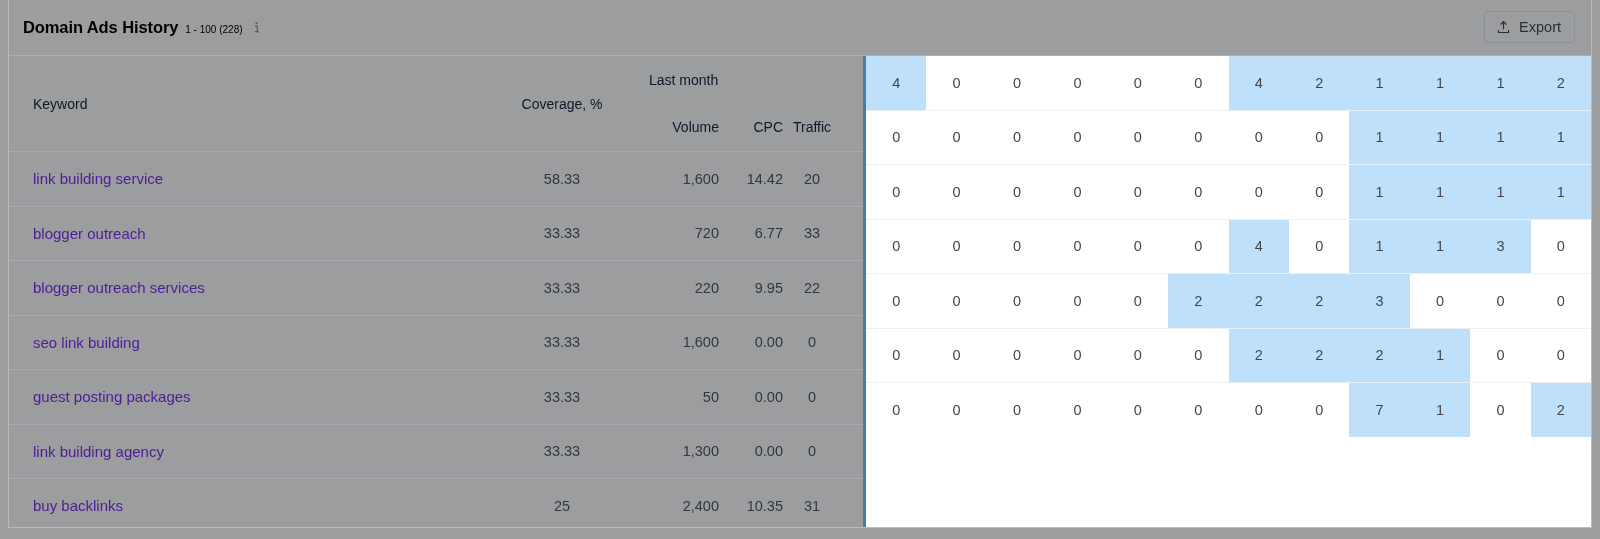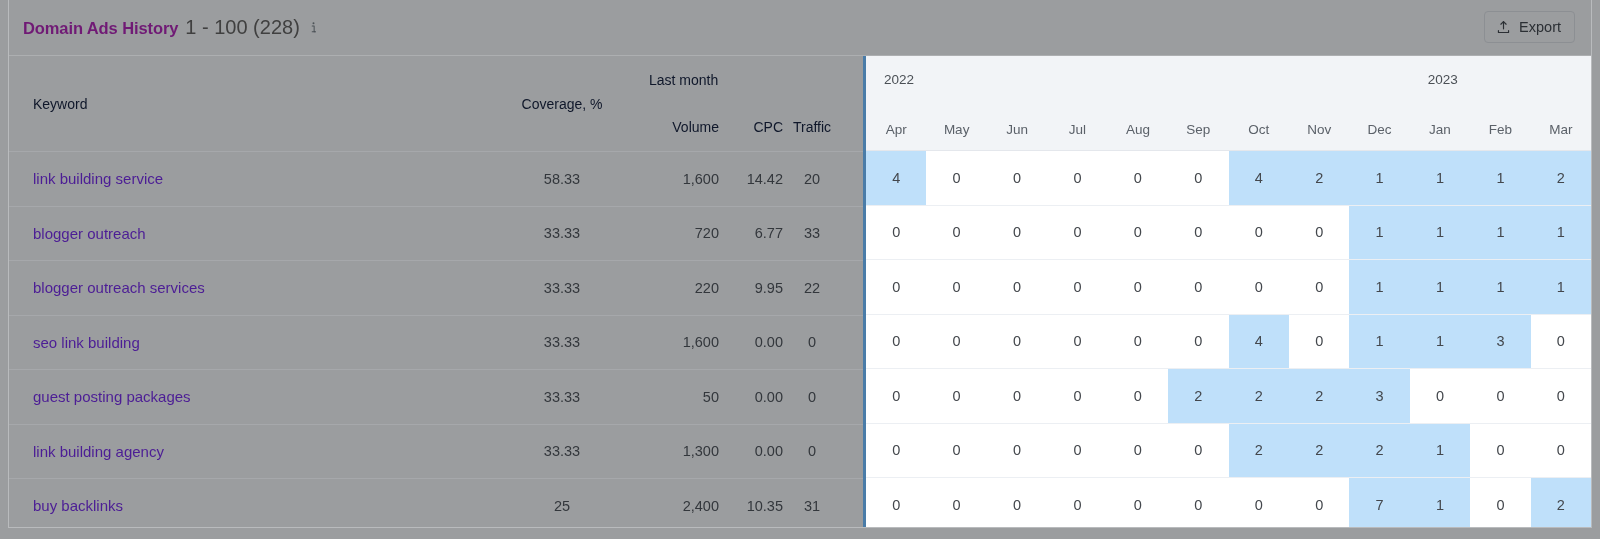--- a/index.html
+++ b/index.html
@@ -45,26 +45,26 @@
     align-items: center;
   }
   .title-wrap {
     display: flex;
     align-items: baseline;
     gap: 7px;
   }
   .title-main {
     font-size: 16.5px;
     font-weight: bold;
-    color: #701a75;
+    color: #000000;
     letter-spacing: -0.1px;
   }
   .title-count {
-    font-size: 20px;
-    color: #404040;
+    font-size: 10px;
+    color: #000000;
     font-weight: normal;
   }
   .info-icon {
     align-self: center;
     width: 14px;
     height: 14px;
     display: inline-flex;
     align-items: center;
     justify-content: center;
     color: #4c5257;
@@ -303,40 +303,20 @@
                 <td class="pad-r">25</td>
                 <td class="" style="text-align:right;">2,400</td>
                 <td class="" style="text-align:right;">10.35</td>
                 <td class="pad-r">31</td>
               </tr>
             </tbody>
         </table>
       </div>
 
       <div class="right-pane">
-        <div class="tl-head">
-          <div class="tl-years-layer">
-              <div class="tl-year" style="left: 0%; margin-left: 18px;">2022</div>
-              <div class="tl-year" style="left: 75%; margin-left: 18px;">2023</div>
-            </div>
-          <div class="tl-months">
-              <div class="tl-month">Apr</div>
-              <div class="tl-month">May</div>
-              <div class="tl-month">Jun</div>
-              <div class="tl-month">Jul</div>
-              <div class="tl-month">Aug</div>
-              <div class="tl-month">Sep</div>
-              <div class="tl-month">Oct</div>
-              <div class="tl-month">Nov</div>
-              <div class="tl-month">Dec</div>
-              <div class="tl-month">Jan</div>
-              <div class="tl-month">Feb</div>
-              <div class="tl-month">Mar</div>
-            </div>
-        </div>
         <div class="tl-rows">
             <div class="tl-row">
               <div class="tl-cell on">4</div>
               <div class="tl-cell">0</div>
               <div class="tl-cell">0</div>
               <div class="tl-cell">0</div>
               <div class="tl-cell">0</div>
               <div class="tl-cell">0</div>
               <div class="tl-cell on">4</div>
               <div class="tl-cell on">2</div>

